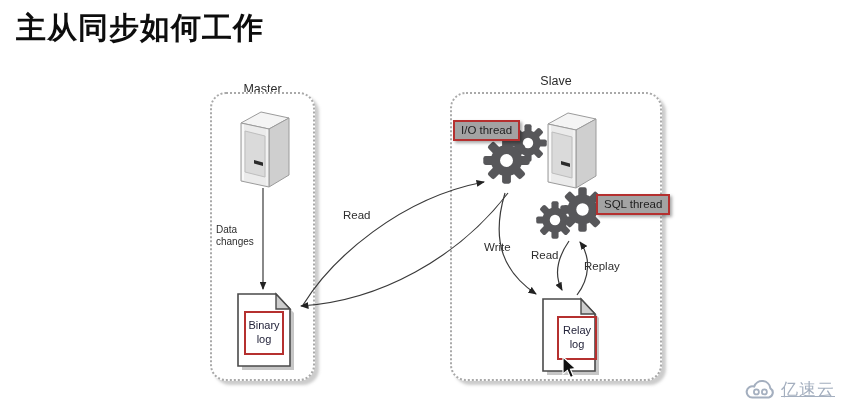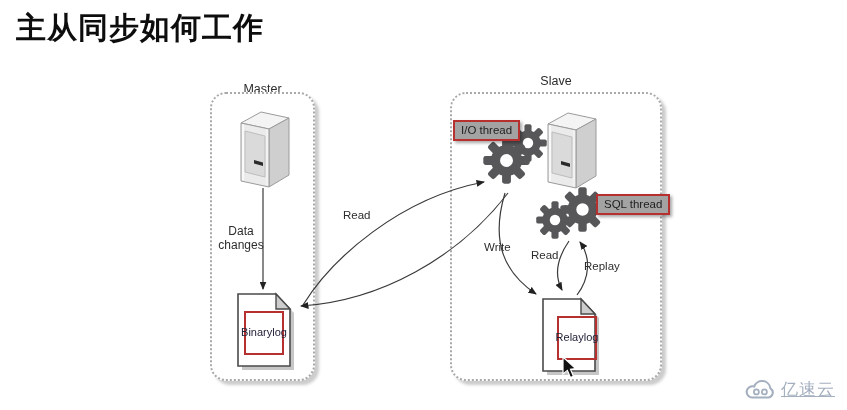--- a/index.html
+++ b/index.html
@@ -47,39 +47,39 @@
     font-size: 11.5px; color: #1e1e1e;
     box-shadow: 2px 2px 3px rgba(0,0,0,0.35);
     white-space: nowrap;
   }
   .io-thread  { left: 453px; top: 120px; }
   .sql-thread { left: 596px; top: 194px; text-align: center; }
   .log-tag {
     position: absolute; z-index: 7;
     border: 2px solid #b5302f;
     width: 40px; height: 44px;
-    display: flex; flex-direction: row;
+    display: flex; flex-direction: column;
     align-items: center; justify-content: center;
     font-size: 11px; line-height: 1.25; color: #23233a;
     text-align: center;
   }
   .binary-log-tag { left: 244px; top: 311px; }
   .relay-log-tag  { left: 549px; top: 316px; margin-left: 8px; }
   .flow-label {
     position: absolute; z-index: 5;
     font-size: 11.5px; color: #2d2d2d;
     background: transparent;
   }
   .lbl-read-binlog { left: 343px; top: 209px; }
   .lbl-write       { left: 484px; top: 241px; }
   .lbl-read-relay  { left: 531px; top: 249px; }
   .lbl-replay      { left: 584px; top: 260px; }
   .data-changes {
     position: absolute; left: 216px; top: 224px; width: 50px;
-    text-align: center; font-size: 12px; line-height: 1.2;
+    font-size: 10px; line-height: 1.2;
     color: #2d2d2d; z-index: 4;
   }
   .gears { position: absolute; z-index: 3; color: #57575a; }
   .gears-io  { left: 483px; top: 124px; }
   .gears-sql { left: 536px; top: 185px; }
   .server { position: absolute; z-index: 2; }
   .server-master { left: 233px; top: 103px; }
   .server-slave  { left: 540px; top: 104px; }
   .doc { position: absolute; z-index: 3; }
   .doc-binary { left: 235px; top: 292px; }

